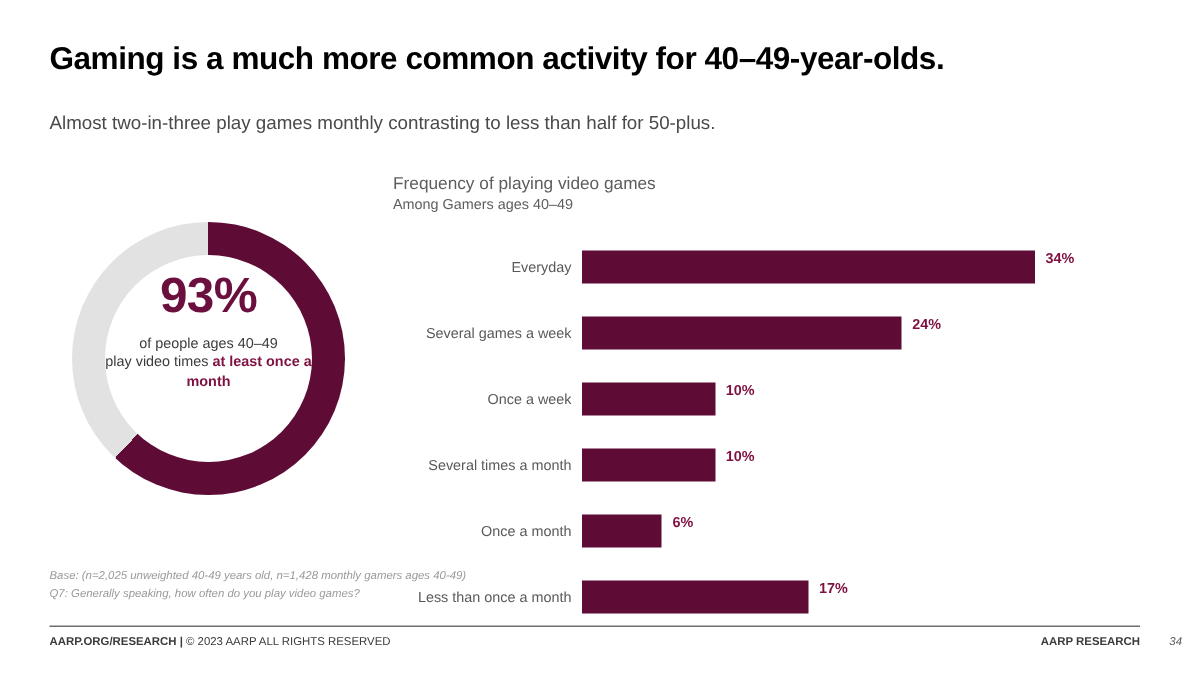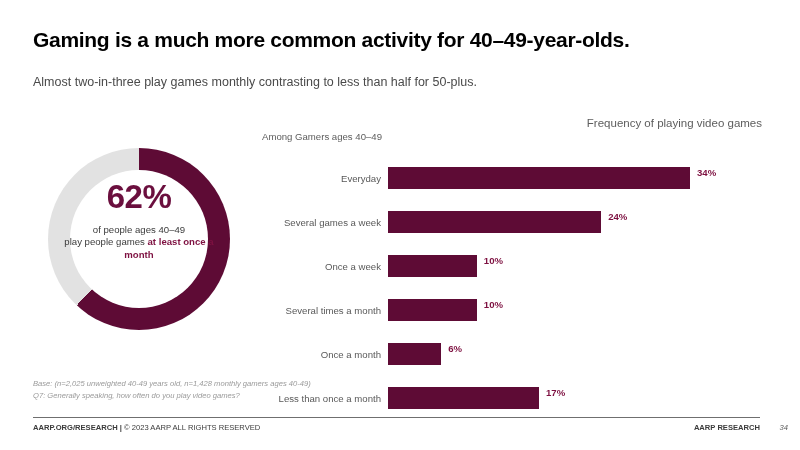--- a/index.html
+++ b/index.html
@@ -88,21 +88,20 @@
   #chart-block {
     position: absolute;
     left: 262px;
     top: 116px;
     width: 500px;
   }
   #chart-title {
     font-size: 11.5px;
     color: #5d5d5d;
     line-height: 1.25;
-    text-align: right;
   }
   #chart-subtitle {
     font-size: 9.6px;
     color: #5d5d5d;
     line-height: 1.3;
     margin-top: 1px;
   }
 
   #bars {
     position: absolute;
@@ -196,24 +195,24 @@
 </head>
 <body>
 
 <div id="slide-title">Gaming is a much more common activity for 40–49-year-olds.</div>
 <div id="slide-subtitle">Almost two-in-three play games monthly contrasting to less than half for 50-plus.</div>
 
 <div id="donut-block">
   <div id="donut-ring" style="background: conic-gradient(rgb(94, 11, 53) 0deg, rgb(94, 11, 53) 223.2deg, rgb(226, 226, 226) 223.2deg, rgb(226, 226, 226) 360deg);"></div>
   <div id="donut-hole"></div>
   <div id="donut-center">
-    <div id="donut-pct">62%</div>
+    <div id="donut-pct">93%</div>
     <div id="donut-caption">
       <span>of people ages 40–49</span><br>
-      <span>play people games </span><span class="hl">at least once a month</span>
+      <span>play video times </span><span class="hl">at least once a month</span>
     </div>
   </div>
 </div>
 
 <div id="chart-block">
   <div id="chart-title">Frequency of playing video games</div>
   <div id="chart-subtitle">Among Gamers ages 40–49</div>
   <div id="bars">
       <div class="bar-row">
         <div class="bar-label">Everyday</div>

